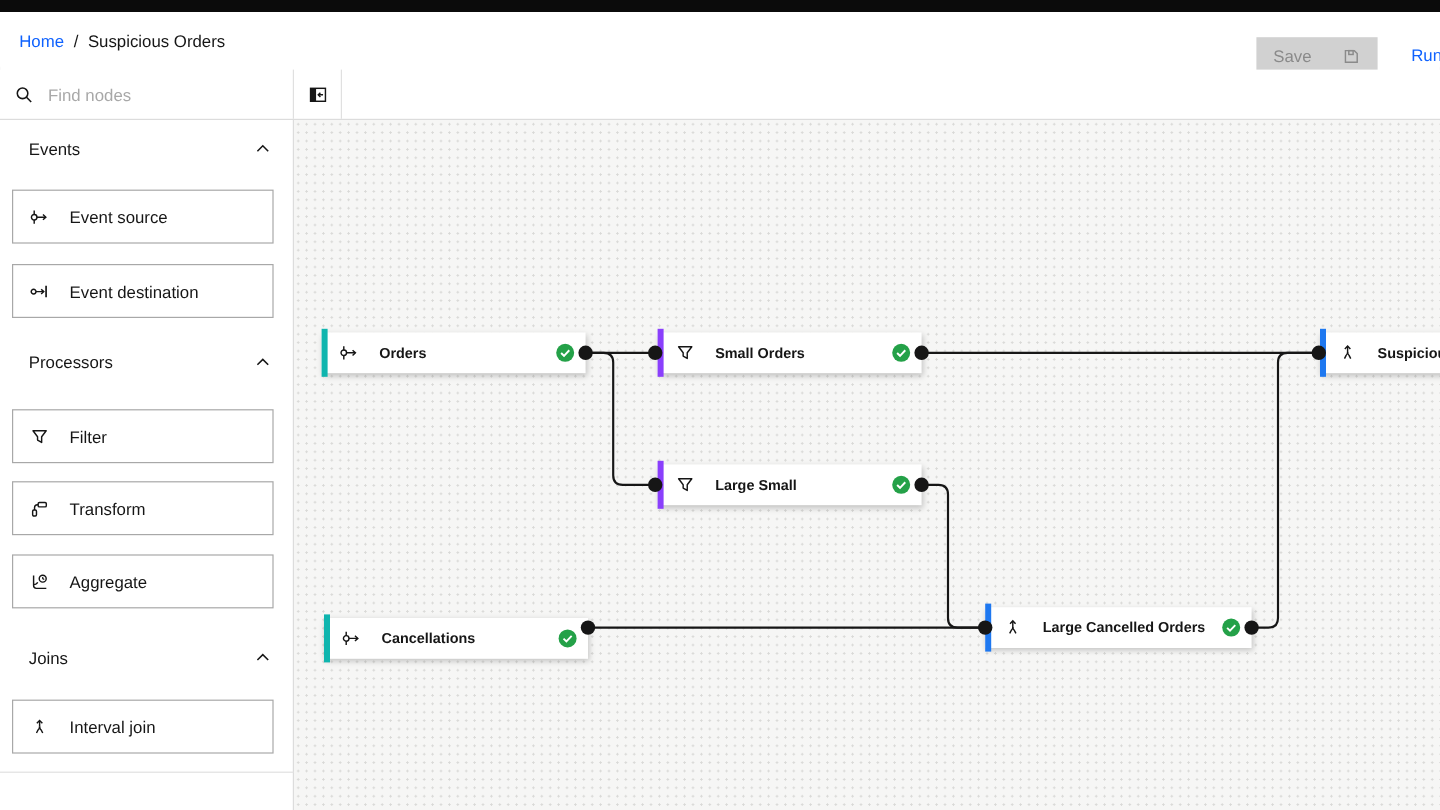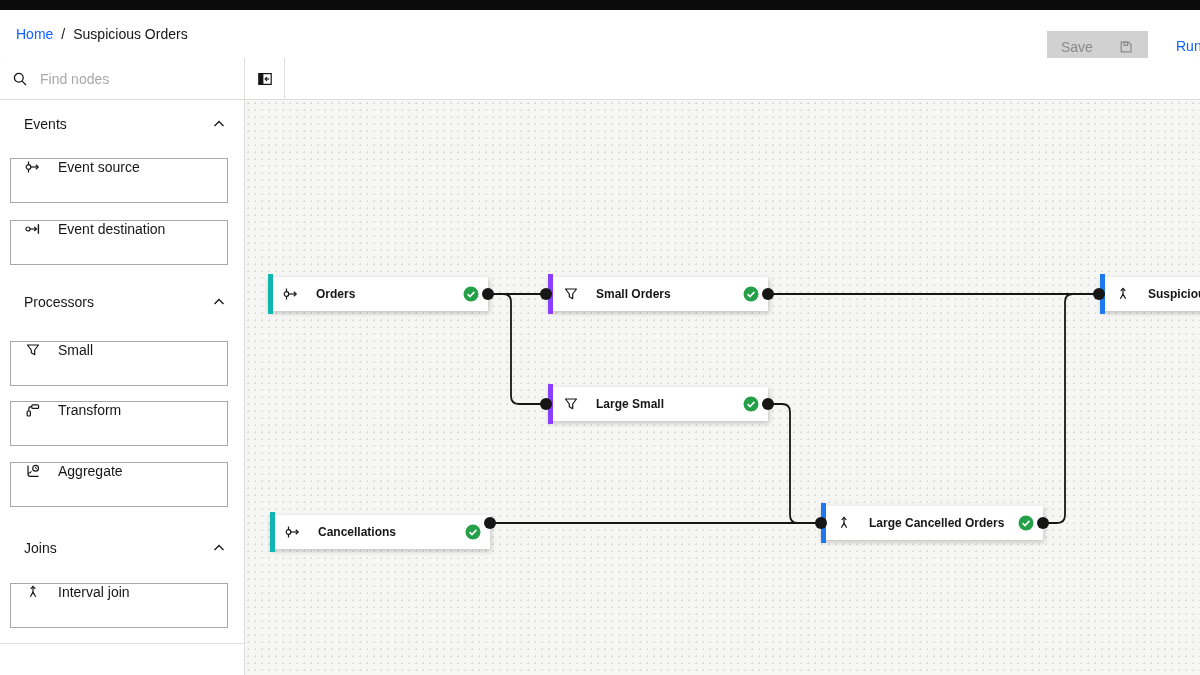--- a/index.html
+++ b/index.html
@@ -30,21 +30,21 @@
   .search-cell input::placeholder { color:#a8a8a8; }
   .panel-cell { width:40px; height:100%; border-right:1px solid #e0e0e0; display:flex;
     align-items:center; justify-content:center; }
 
   
   .sidebar { position:absolute; left:0; top:100px; width:245px; height:575px; background:#fff;
     border-right:1px solid #dcdcdc; }
   .section-header { position:absolute; left:0; width:245px; height:20px; display:flex;
     align-items:flex-end; justify-content:space-between; padding:0 18px 0 24px; font-size:14px; }
   .palette-item { position:absolute; left:10px; width:218px; height:45px; background:#fff;
-    border:1px solid #a8a8a8; display:flex; gap:17px; padding-left:14px;
+    border:1px solid #a8a8a8; display:flex; align-items:center; gap:17px; padding-left:14px;
     font-size:14px; cursor:grab; }
   .sb-divider { position:absolute; left:0; top:543px; width:245px; border-top:1px solid #e0e0e0; }
 
   
   .canvas { position:absolute; left:245px; top:100px; width:955px; height:575px; overflow:hidden;
     background-color:#f6f6f5;
     background-image:radial-gradient(#d9d9d7 1px, transparent 1px);
     background-size:7px 7px; }
   .edges { position:absolute; left:0; top:0; pointer-events:none; z-index:3; }
   .node { position:absolute; height:34px; background:#fff; box-shadow:1px 2px 5px rgba(0,0,0,.22);
@@ -128,21 +128,21 @@
     <span>Processors</span>
     <svg class="ic16" viewBox="0 0 16 16">
       <path d="M3.5 10 L8 5.5 L12.5 10" fill="none" stroke="#161616" stroke-width="1.3"></path>
     </svg>
   </div>
 
   <div class="palette-item" style="top:241px">
     <svg class="ic16" viewBox="0 0 16 16">
       <path d="M2.5 3 H13.5 L9.7 8 V12.7 L6.3 10.7 V8 Z" fill="none" stroke="#161616" stroke-width="1.2" stroke-linejoin="round"></path>
     </svg>
-    <span>Small</span>
+    <span>Filter</span>
   </div>
 
   <div class="palette-item" style="top:301px">
     <svg class="ic16" viewBox="0 0 16 16">
       <rect x="2.2" y="9" width="3.2" height="5" rx="1" fill="none" stroke="#161616" stroke-width="1.2"></rect>
       <rect x="6.8" y="2.8" width="6.8" height="3.6" rx="1" fill="none" stroke="#161616" stroke-width="1.2"></rect>
       <path d="M3.8 9 V7 Q3.8 4.6 6.2 4.6 L6.8 4.6" fill="none" stroke="#161616" stroke-width="1.2"></path>
     </svg>
     <span>Transform</span>
   </div>

